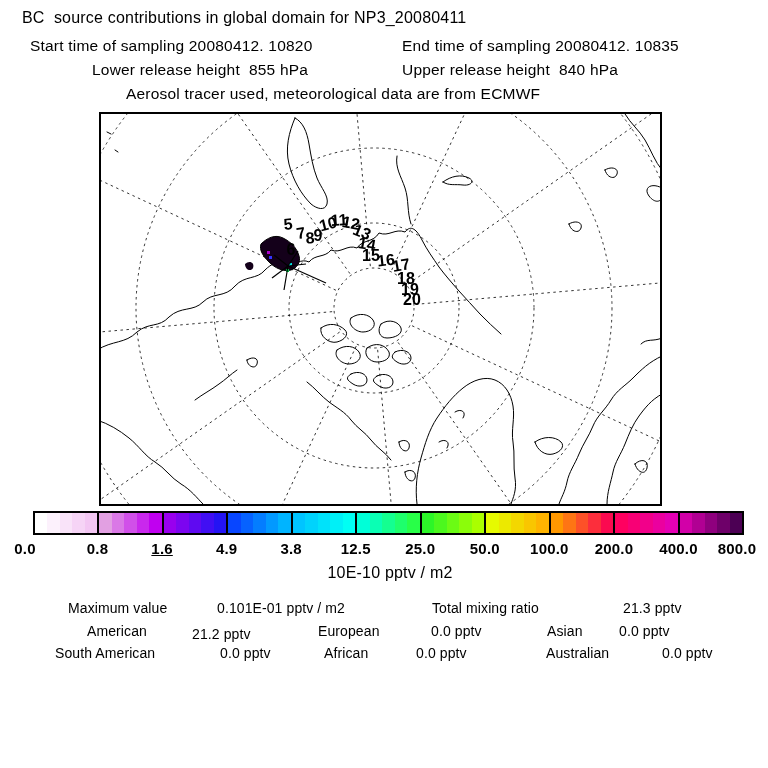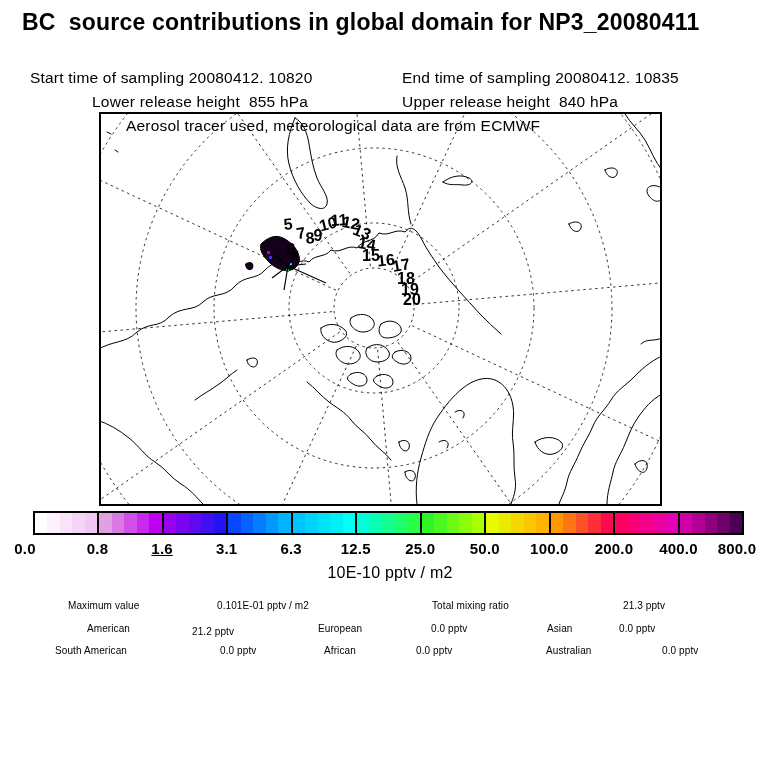--- a/index.html
+++ b/index.html
@@ -1,23 +1,23 @@
 <!DOCTYPE html>
 <html><head>
 <meta charset="utf-8">
 <style>
   html,body{margin:0;padding:0;}
   body{
     width:768px;height:768px;background:#ffffff;position:relative;overflow:hidden;
     font-family:"Liberation Sans", sans-serif;color:#000;
   }
   .abs{position:absolute;white-space:pre;}
-  .title{font-size:23px;font-weight:700;letter-spacing:.2px;}
-  .hline{font-size:15.5px;letter-spacing:.2px;margin-top:32px;}
-  .stat{font-size:10px;letter-spacing:.1px;}
+  .title{font-size:16px;font-weight:400;letter-spacing:.2px;}
+  .hline{font-size:15.5px;letter-spacing:.2px;}
+  .stat{font-size:14px;letter-spacing:.1px;}
   #map-frame{position:absolute;left:99px;top:112px;width:563px;height:394px;}
   #colorbar{
     position:absolute;left:33px;top:511px;width:711px;height:24px;
     border:2px solid #000;box-sizing:border-box;display:flex;
   }
   .cb-seg{flex:1 1 0;border-right:2px solid #000;}
   .cb-seg:last-child{border-right:none;}
   .cb-tick{
     position:absolute;top:540px;transform:translateX(-50%);
     font-size:15px;font-weight:700;letter-spacing:.2px;white-space:pre;
@@ -141,22 +141,22 @@
     <div class="cb-seg" style="background: linear-gradient(to right, rgb(44, 246, 40) 0%, rgb(44, 246, 40) 20%, rgb(76, 248, 30) 20%, rgb(76, 248, 30) 40%, rgb(107, 251, 20) 40%, rgb(107, 251, 20) 60%, rgb(139, 253, 10) 60%, rgb(139, 253, 10) 80%, rgb(170, 255, 0) 80%, rgb(170, 255, 0) 100%);"></div>
     <div class="cb-seg" style="background: linear-gradient(to right, rgb(230, 250, 0) 0%, rgb(230, 250, 0) 20%, rgb(236, 233, 0) 20%, rgb(236, 233, 0) 40%, rgb(243, 215, 0) 40%, rgb(243, 215, 0) 60%, rgb(249, 198, 0) 60%, rgb(249, 198, 0) 80%, rgb(255, 180, 0) 80%, rgb(255, 180, 0) 100%);"></div>
     <div class="cb-seg" style="background: linear-gradient(to right, rgb(255, 152, 0) 0%, rgb(255, 152, 0) 20%, rgb(254, 117, 20) 20%, rgb(254, 117, 20) 40%, rgb(253, 81, 40) 40%, rgb(253, 81, 40) 60%, rgb(252, 46, 60) 60%, rgb(252, 46, 60) 80%, rgb(251, 10, 80) 80%, rgb(251, 10, 80) 100%);"></div>
     <div class="cb-seg" style="background: linear-gradient(to right, rgb(255, 0, 96) 0%, rgb(255, 0, 96) 20%, rgb(248, 0, 117) 20%, rgb(248, 0, 117) 40%, rgb(242, 0, 138) 40%, rgb(242, 0, 138) 60%, rgb(235, 0, 159) 60%, rgb(235, 0, 159) 80%, rgb(228, 0, 180) 80%, rgb(228, 0, 180) 100%);"></div>
     <div class="cb-seg" style="background: linear-gradient(to right, rgb(210, 0, 168) 0%, rgb(210, 0, 168) 20%, rgb(177, 0, 147) 20%, rgb(177, 0, 147) 40%, rgb(143, 0, 126) 40%, rgb(143, 0, 126) 60%, rgb(110, 0, 105) 60%, rgb(110, 0, 105) 80%, rgb(76, 0, 84) 80%, rgb(76, 0, 84) 100%);"></div>
   </div>
 <div id="cbticks">
     <span class="cb-tick" style="left: 25px;">0.0</span>
     <span class="cb-tick" style="left: 97.5455px; text-align: right;">0.8</span>
     <span class="cb-tick" style="left: 162.091px; text-decoration: underline;">1.6</span>
-    <span class="cb-tick" style="left: 226.636px;">3.1</span>
-    <span class="cb-tick" style="left: 291.182px;">6.3</span>
+    <span class="cb-tick" style="left: 226.636px;">4.9</span>
+    <span class="cb-tick" style="left: 291.182px;">3.8</span>
     <span class="cb-tick" style="left: 355.727px;">12.5</span>
     <span class="cb-tick" style="left: 420.273px;">25.0</span>
     <span class="cb-tick" style="left: 484.818px;">50.0</span>
     <span class="cb-tick" style="left: 549.364px;">100.0</span>
     <span class="cb-tick" style="left: 613.909px;">200.0</span>
     <span class="cb-tick" style="left: 678.455px; text-align: right;">400.0</span>
     <span class="cb-tick" style="left: 737px;">800.0</span>
   </div>
 <span class="abs unit" style="left:390px;top:564px;transform:translateX(-50%)">10E-10 pptv / m2</span>
 

